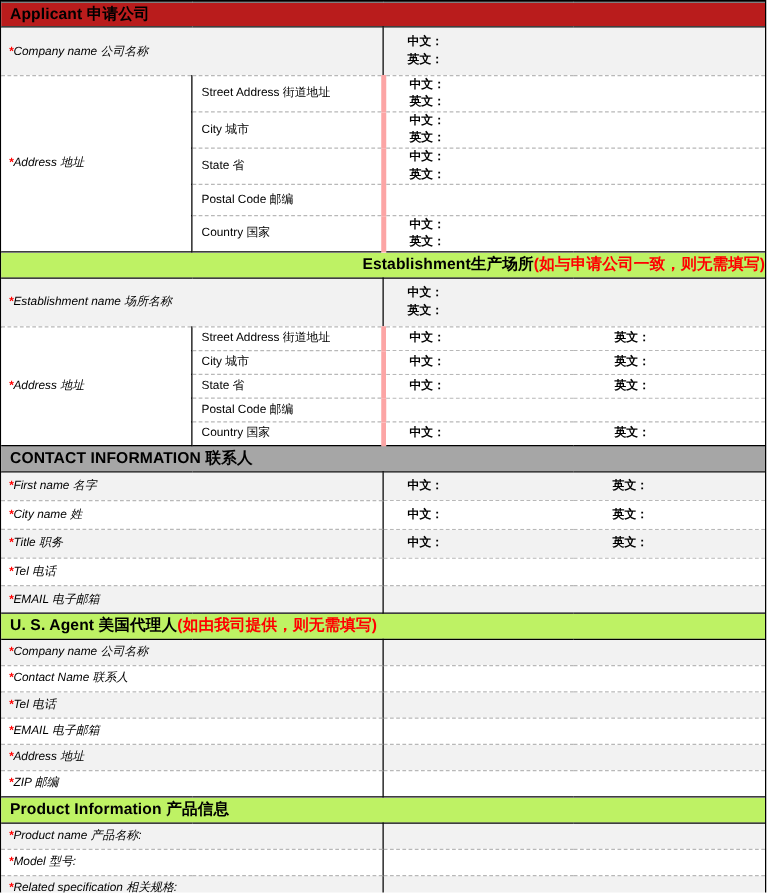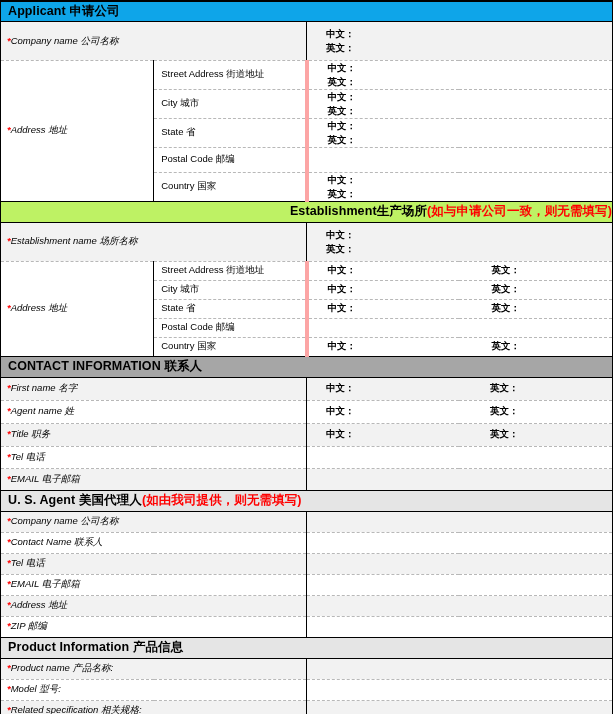--- a/index.html
+++ b/index.html
@@ -32,24 +32,24 @@
     font-size: 12.5px;
     font-weight: bold;
     color: #000000;
     padding-left: 7px;
     letter-spacing: 0.1px;
     border-top: 1px solid #000000;
     border-bottom: 1px solid #000000;
     white-space: nowrap;
     overflow: hidden;
   }
-  .sec-bar.teal   { background: #0ea5e9; height: 19px; }
+  .sec-bar.teal   { background: #b91c1c; height: 19px; }
   .sec-bar.yellow { background: #bef264; text-align: right; }
   .sec-bar.gray   { background: #a6a6a6; }
-  .sec-bar.green  { background: #e5e5e5; }
+  .sec-bar.green  { background: #bef264; }
   .sec-note {
     color: #ff0000;
     font-weight: bold;
     font-size: 12.5px;
   }
   .sec-cn { font-weight: bold; }
 
   
   .lbl {
     width: 183px;
@@ -187,21 +187,21 @@
 
     <tr>
       <td class="sec-bar gray" colspan="4"><span>CONTACT INFORMATION </span><span class="sec-cn">联系人</span></td>
     </tr>
 
     <tr class="row-h22">
       <td class="lbl shade" colspan="2" style="height:22px;"><span class="star">*</span><span>First name </span><span>名字</span></td>
       <td class="val shade twocol" colspan="2"><span class="cn">中文：</span><span class="en">英文：</span></td>
     </tr>
     <tr>
-      <td class="lbl plain" colspan="2" style="height:22px;"><span class="star">*</span><span>Agent name </span><span>姓</span></td>
+      <td class="lbl plain" colspan="2" style="height:22px;"><span class="star">*</span><span>City name </span><span>姓</span></td>
       <td class="val plain twocol" colspan="2"><span class="cn">中文：</span><span class="en">英文：</span></td>
     </tr>
     <tr>
       <td class="lbl shade" colspan="2" style="height:22px;"><span class="star">*</span><span>Title </span><span>职务</span></td>
       <td class="val shade twocol" colspan="2"><span class="cn">中文：</span><span class="en">英文：</span></td>
     </tr>
     <tr>
       <td class="lbl plain" colspan="2" style="height:21px;"><span class="star">*</span><span>Tel </span><span>电话</span></td>
       <td class="val plain" colspan="2"><span></span></td>
     </tr>

